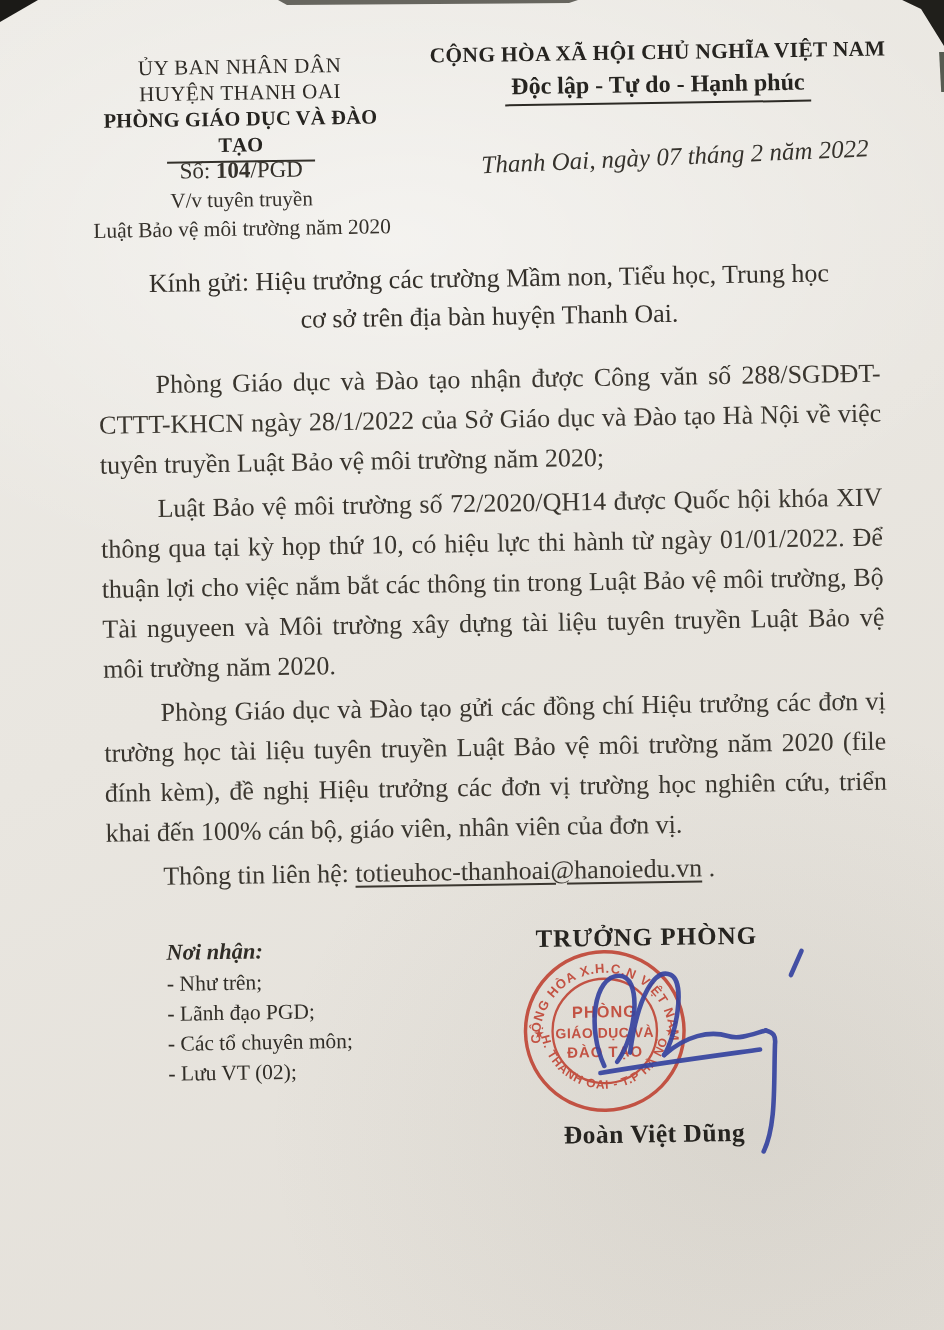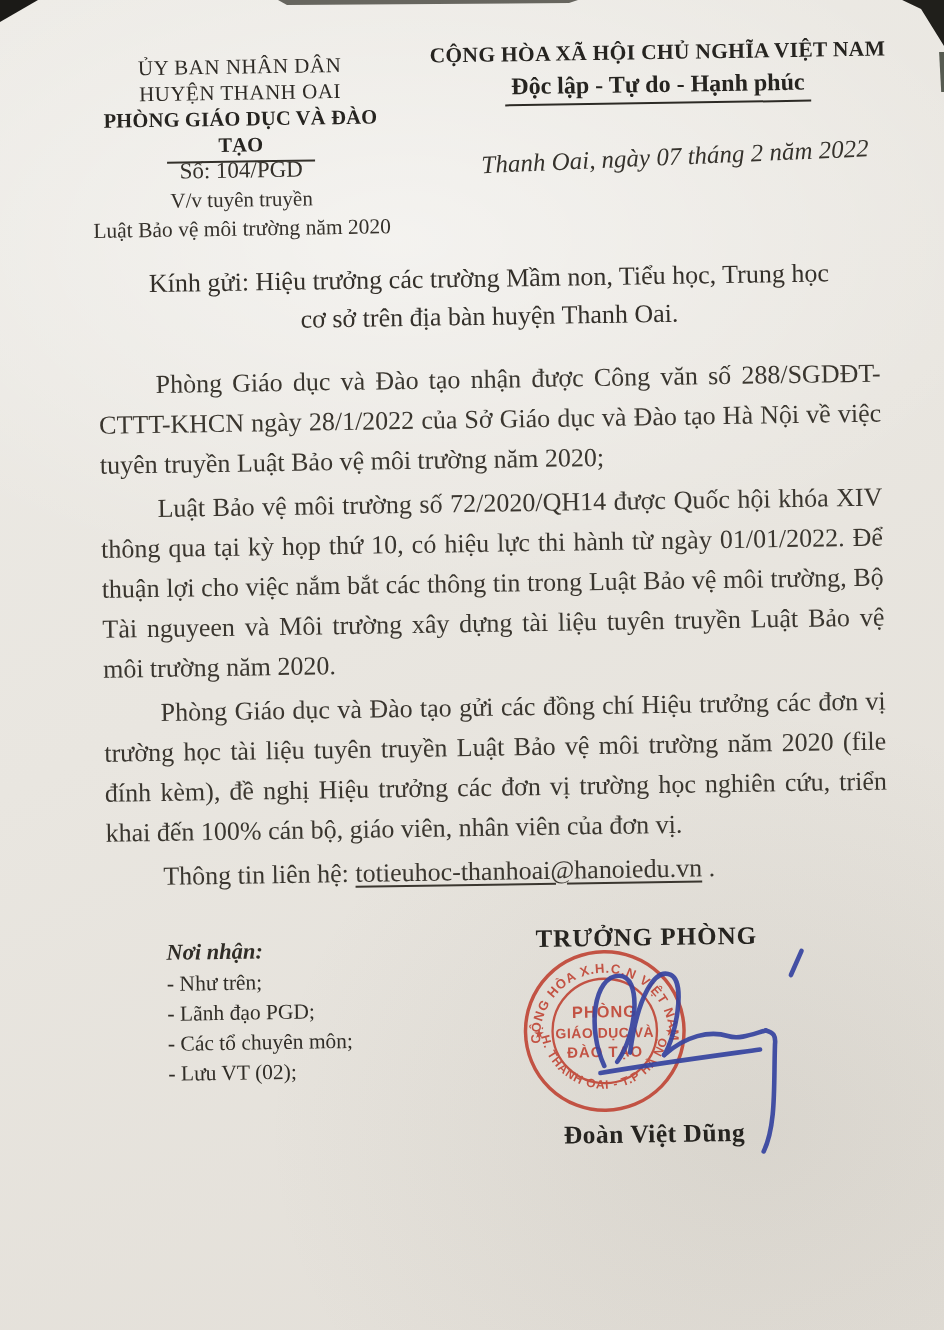--- a/index.html
+++ b/index.html
@@ -26,21 +26,21 @@
     clip-path:polygon(30% 0,100% 0,100% 100%,60% 100%);}
   .content{position:absolute;inset:0;transform:rotate(-0.9deg);color:#38342f;}
 
   .issuer{position:absolute;left:88px;top:50px;width:322px;text-align:center;color:#2e2b26;}
   .issuer .l1,.issuer .l2{font-size:21px;line-height:26px;letter-spacing:.5px;}
   .issuer .l3{font-size:20.5px;line-height:26px;font-weight:bold;letter-spacing:.2px;color:#262420;}
   .issuer .rule{width:148px;height:2px;background:#33302a;margin:3px auto 0;}
 
   .docnum{position:absolute;left:88px;top:152px;width:322px;text-align:center;color:#35312b;}
   .docnum .num-line{font-size:23px;line-height:30px;}
-  .docnum .num-line b{font-weight:normal;}
+  .docnum .num-line b{font-weight:bold;}
   .docnum .sub1{font-size:21px;line-height:29px;}
   .docnum .sub2{font-size:21.5px;line-height:29px;white-space:nowrap;}
 
   .national{position:absolute;left:428px;top:42px;width:478px;text-align:center;color:#262420;}
   .national .l1{font-size:21.5px;line-height:27px;font-weight:bold;letter-spacing:.3px;white-space:nowrap;}
   .national .l2{display:inline-block;font-size:24px;line-height:30px;font-weight:bold;
     border-bottom:2.5px solid #2c2a25;padding:0 6px 3px;margin-top:3px;}
 
   .place-date{position:absolute;left:478px;top:146px;width:410px;text-align:center;
     font-style:italic;font-size:25px;color:#35322c;transform:rotate(-1.6deg);white-space:nowrap;}

